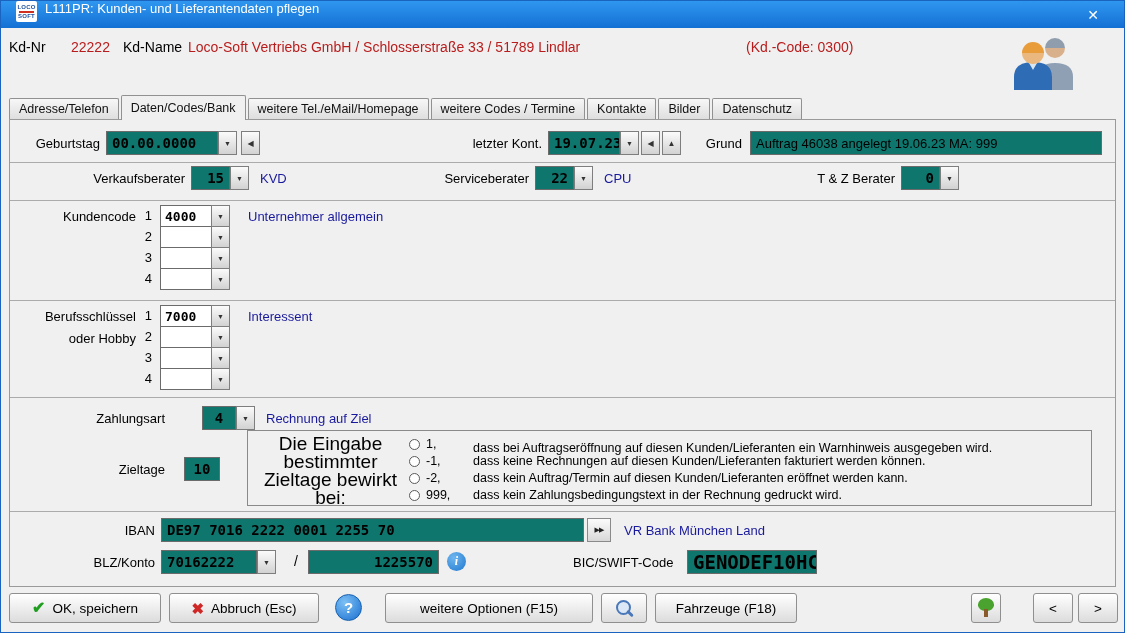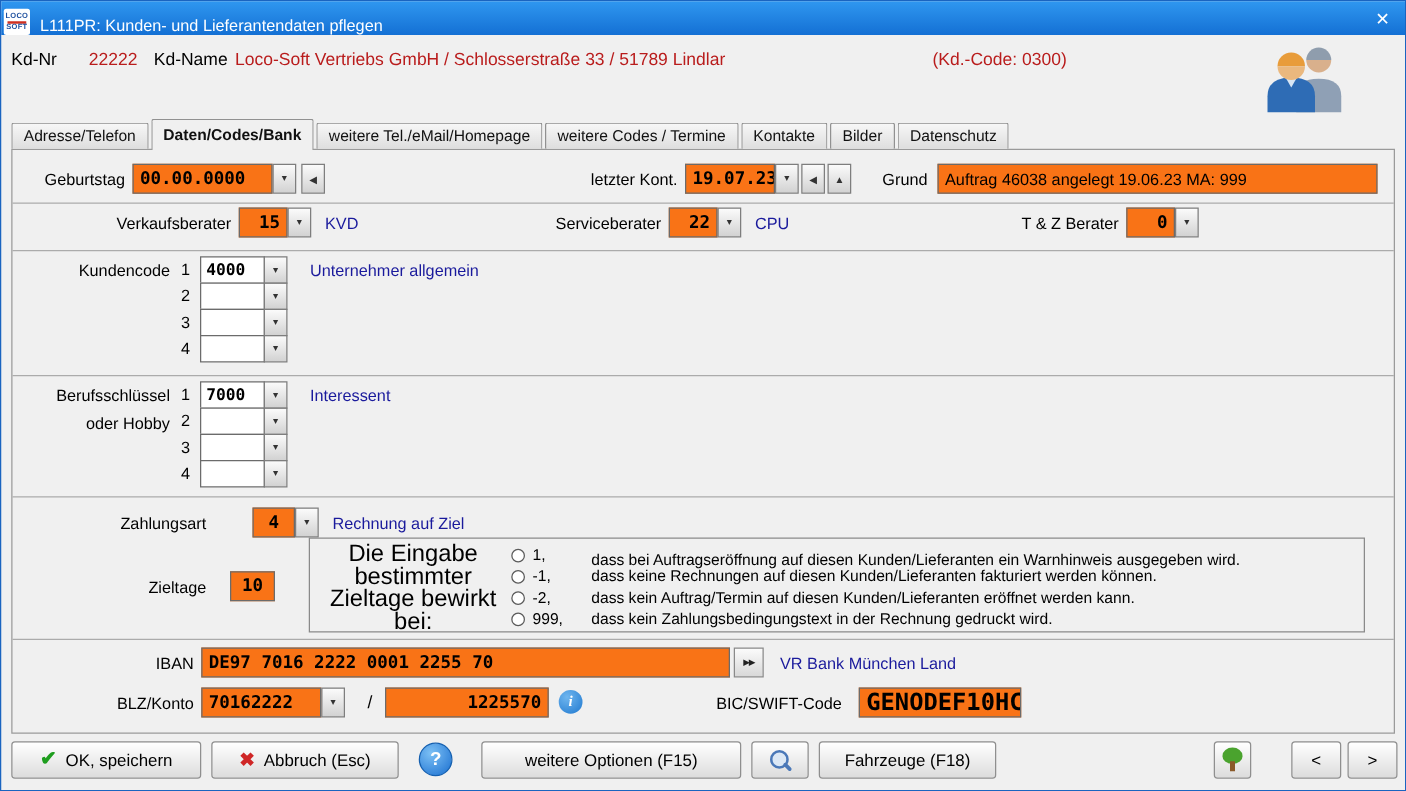--- a/index.html
+++ b/index.html
@@ -1,40 +1,40 @@
 <!DOCTYPE html>
 <html><head>
 <meta charset="utf-8">
 <style>
   html,body{margin:0;padding:0;}
   body{width:1125px;height:633px;font-family:"Liberation Sans",sans-serif;background:#e8e8e8;overflow:hidden;}
   .window{width:1125px;height:633px;background:#f0f0f0;border:1px solid #1a64c0;box-sizing:border-box;display:flex;flex-direction:column;}
   
-  .titlebar{height:27px;flex:0 0 27px;background:linear-gradient(180deg,#2f97f0,#1470d4);display:flex;align-items:flex-end;padding:0 1px;color:#fff;}
+  .titlebar{height:27px;flex:0 0 27px;background:linear-gradient(180deg,#2f97f0,#1470d4);display:flex;align-items:flex-start;padding:0 14px;color:#fff;}
   .logo{width:21px;height:21px;background:#fff;border-radius:2px;display:flex;flex-direction:column;align-items:center;justify-content:center;margin:0 4px 0 1px;}
   .logo-line{font-size:6px;font-weight:bold;color:#1d4f9e;line-height:7px;letter-spacing:.2px;}
   .logo-stripe{width:15px;height:2px;background:#d03020;}
   .title-text{font-size:13px;margin-left:4px;}
   .close-btn{margin-left:auto;width:34px;height:27px;display:flex;align-items:center;justify-content:center;font-size:14px;cursor:default;}
   
   .header{position:relative;height:66px;flex:0 0 66px;}
   .h-label{position:absolute;top:11px;font-size:14px;color:#000;white-space:nowrap;}
   .h-value{position:absolute;top:11px;font-size:14px;color:#b91c1c;white-space:nowrap;}
   .avatar{position:absolute;top:4px;right:42px;}
   
   .tabbar{height:25px;flex:0 0 25px;display:flex;align-items:flex-end;margin:0 8px;position:relative;z-index:2;}
   .tab{height:21px;padding:0 9px;display:flex;align-items:center;font-size:12.5px;background:linear-gradient(#f7f7f7,#dedede);border:1px solid #919191;border-bottom:none;border-radius:2px 2px 0 0;margin-right:2px;white-space:nowrap;color:#111;box-sizing:border-box;}
-  .tab.active{height:25px;background:#f0f0f0;font-weight:bold;margin-bottom:-1px;z-index:3;}
+  .tab.active{height:25px;background:#f0f0f0;font-weight:normal;margin-bottom:-1px;z-index:3;}
   
   .content{position:relative;margin:0 8px;height:466px;border:1px solid #9a9a9a;background:#f0f0f0;z-index:1;}
   .sep{position:absolute;left:0;right:0;height:1px;background:#ababab;}
   .rlbl{position:absolute;font-size:13px;color:#000;text-align:right;white-space:nowrap;}
   .llbl{position:absolute;font-size:13px;color:#000;white-space:nowrap;}
   .desc{position:absolute;font-size:13px;color:#1a1a9c;white-space:nowrap;}
-  .inp{position:absolute;height:24px;background:#f97316;border:1px solid #6b6b6b;display:flex;align-items:center;padding:0 5px;font-family:"DejaVu Sans Mono",monospace;font-weight:bold;font-size:14px;color:#000;box-sizing:border-box;white-space:nowrap;overflow:hidden;}
+  .inp{position:absolute;height:24px;background:#0f766e;border:1px solid #6b6b6b;display:flex;align-items:center;padding:0 5px;font-family:"DejaVu Sans Mono",monospace;font-weight:bold;font-size:14px;color:#000;box-sizing:border-box;white-space:nowrap;overflow:hidden;}
   .inp.sans{font-family:"Liberation Sans",sans-serif;font-weight:normal;font-size:13px;}
   .inp.right{justify-content:flex-end;}
   .inp.center{justify-content:center;}
   .cell{position:absolute;height:22px;width:52px;background:#fff;border:1px solid #6b6b6b;display:flex;align-items:center;padding:0 4px;font-family:"DejaVu Sans Mono",monospace;font-weight:bold;font-size:13px;box-sizing:border-box;}
   .dd{position:absolute;width:19px;background:linear-gradient(#fbfbfb,#d2d2d2);border:1px solid #7e7e7e;display:flex;align-items:center;justify-content:center;font-size:7px;color:#333;box-sizing:border-box;}
   .sbtn{position:absolute;width:19px;height:24px;background:linear-gradient(#fbfbfb,#d2d2d2);border:1px solid #7e7e7e;display:flex;align-items:center;justify-content:center;font-size:8px;color:#333;box-sizing:border-box;}
   .num{position:absolute;font-size:13px;width:12px;text-align:right;color:#000;}
   .zbox{position:absolute;left:237px;top:310px;width:845px;height:76px;border:1px solid #8a8a8a;box-sizing:border-box;}
   .zintro{position:absolute;left:10px;top:4px;width:145px;text-align:center;font-size:19px;line-height:18px;color:#000;}
   .radio{position:absolute;left:161px;width:11px;height:11px;border:1px solid #5a5a5a;border-radius:50%;background:#fff;box-sizing:border-box;}

